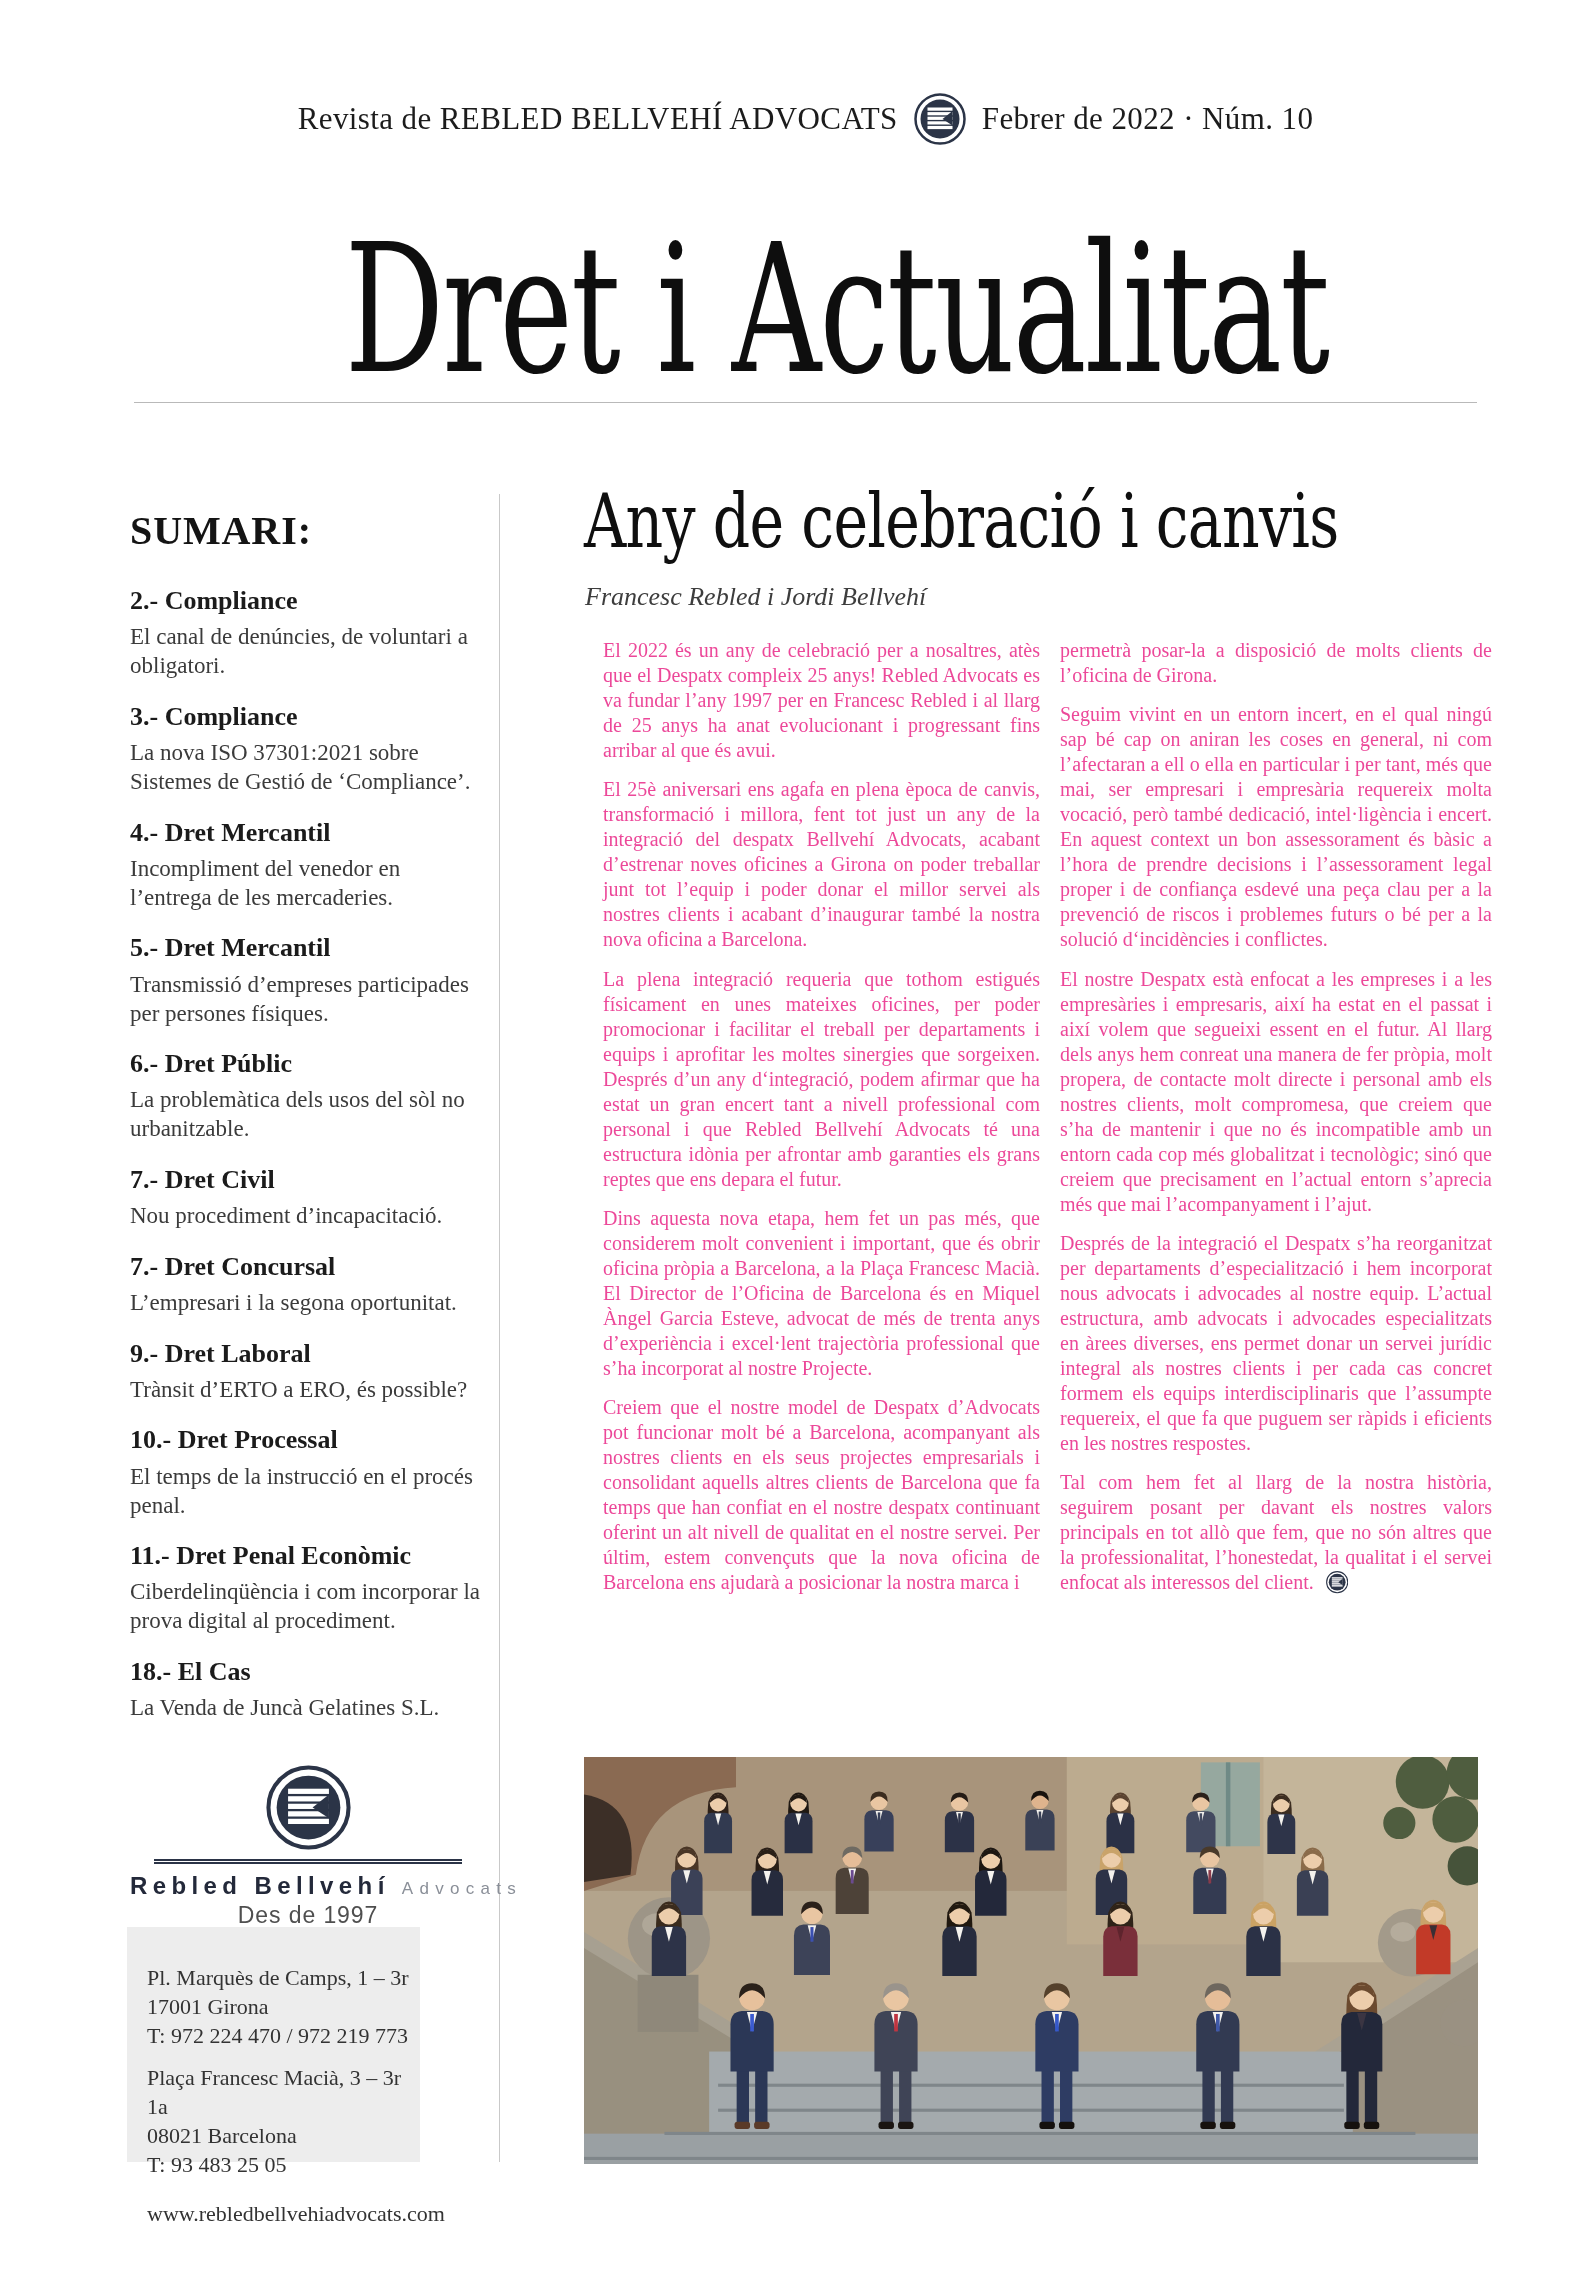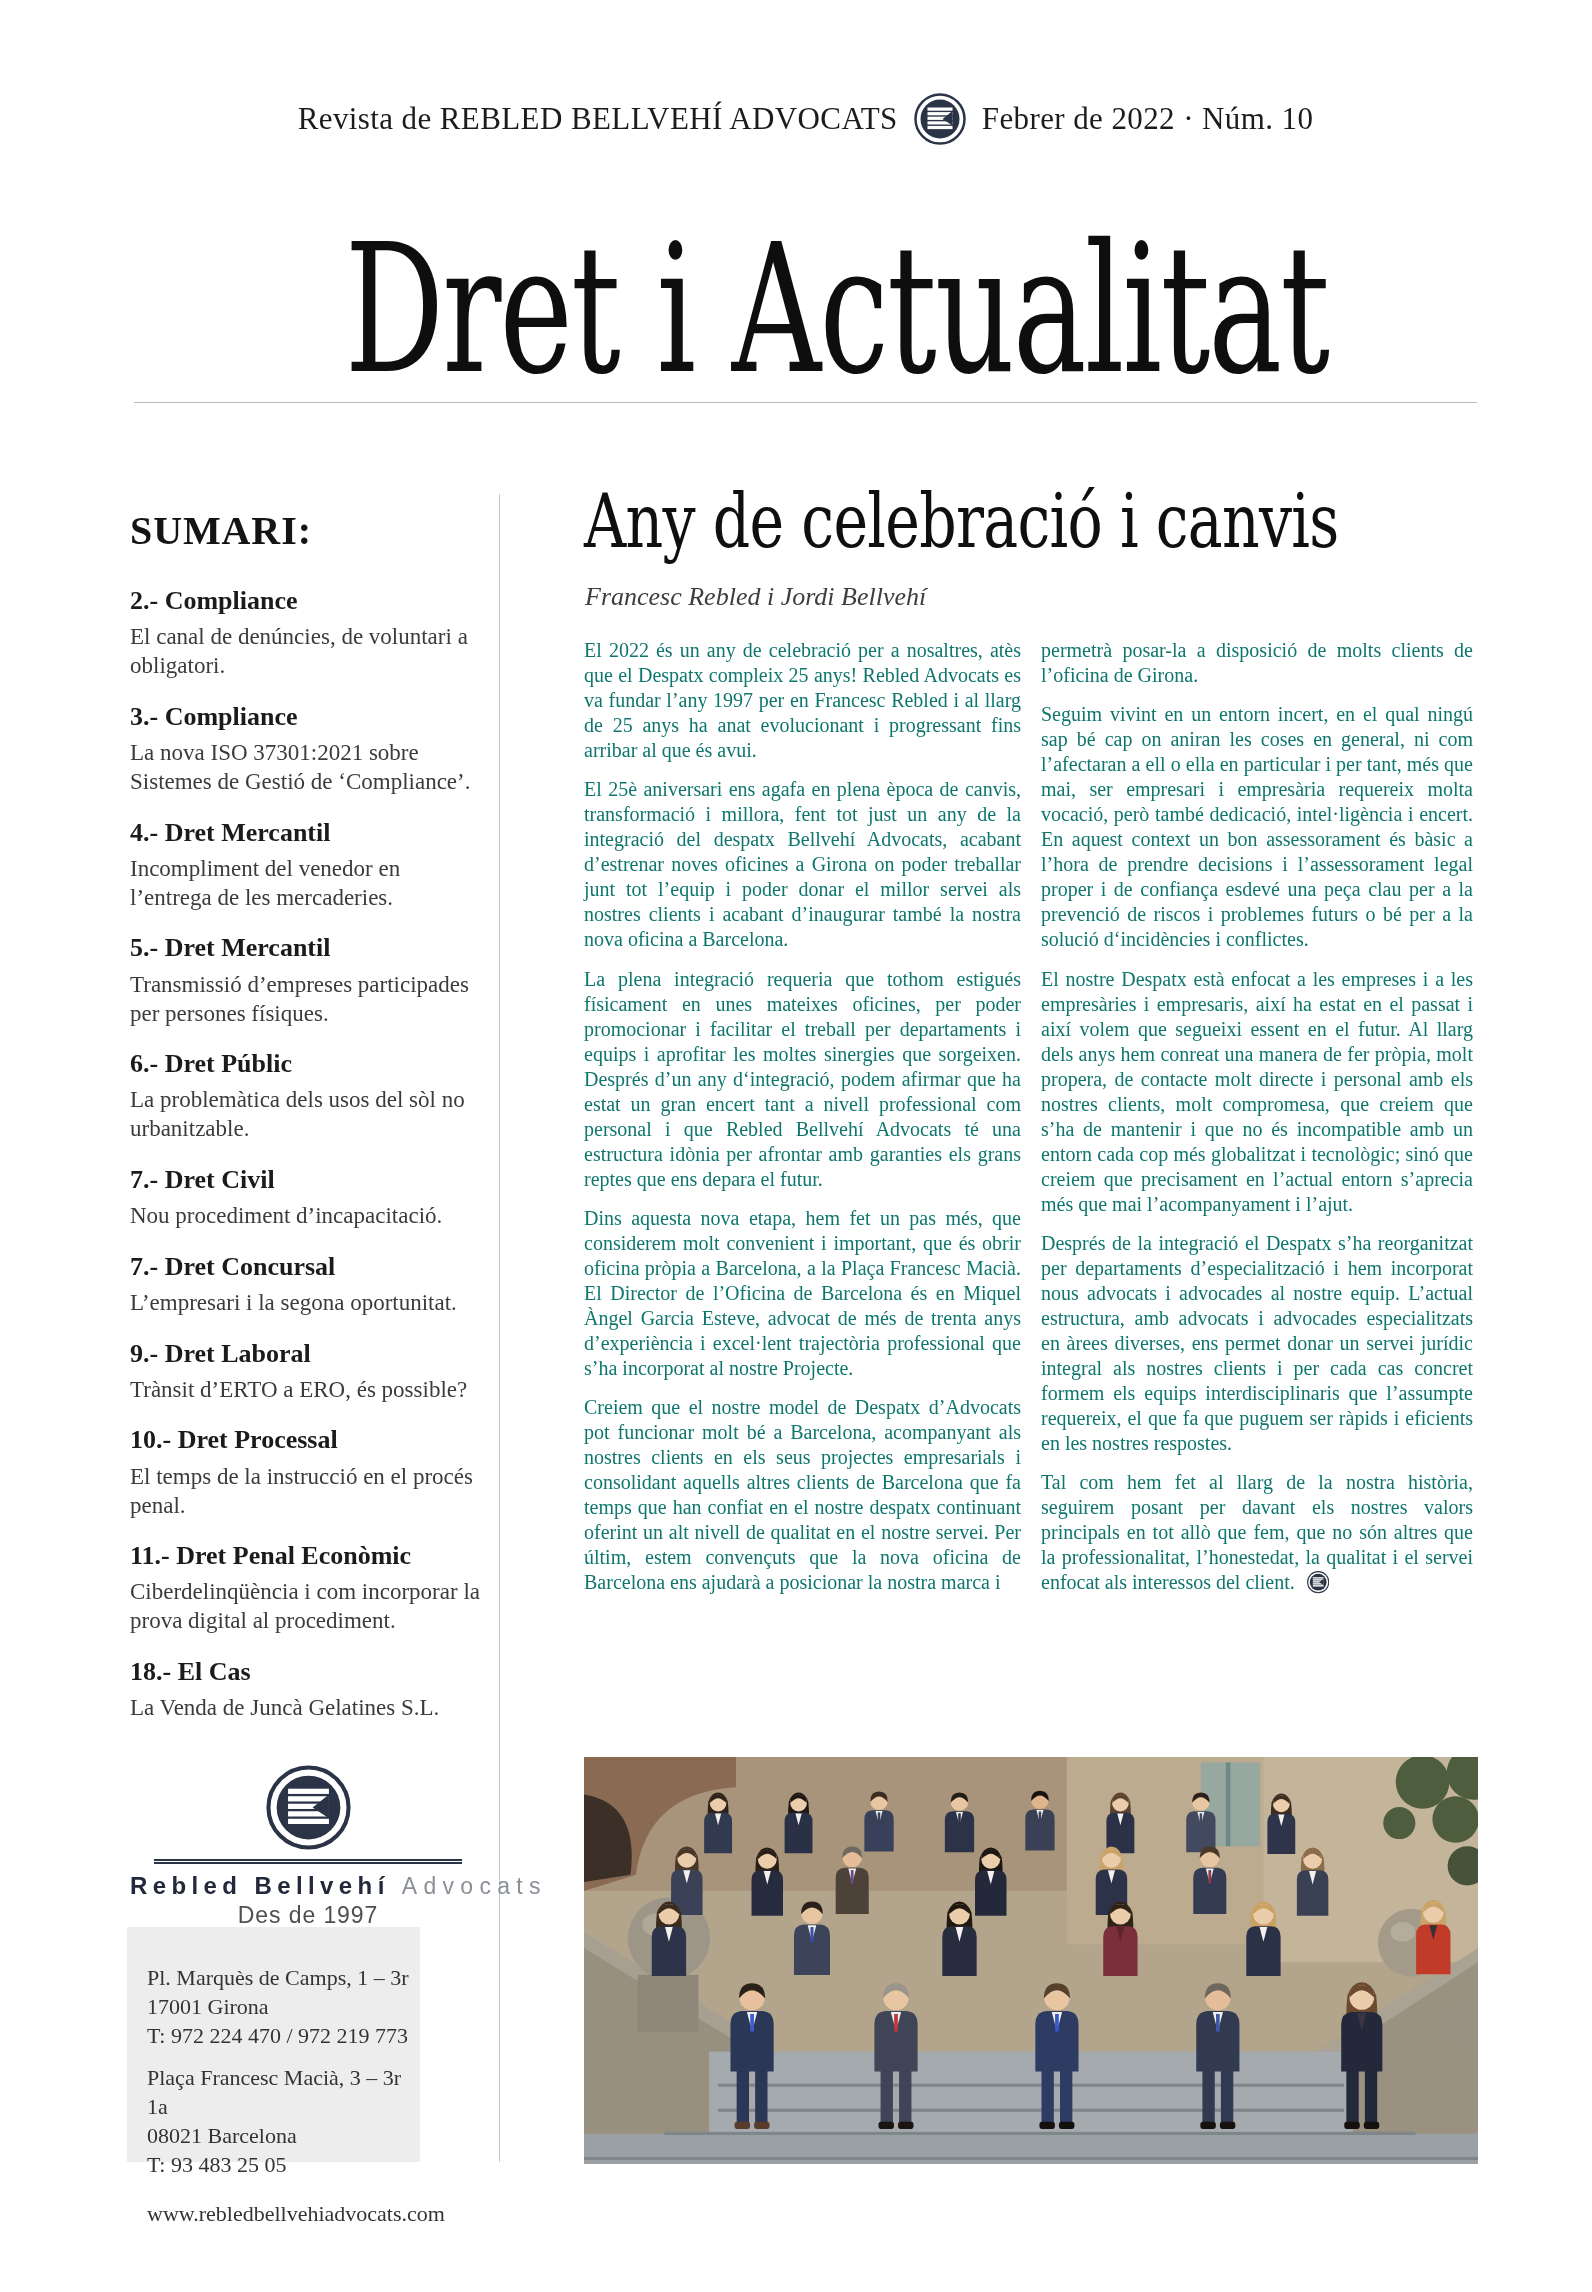--- a/index.html
+++ b/index.html
@@ -18,36 +18,36 @@
   .summary-heading{font-size:40px;font-weight:700;margin:0 0 32px 0;color:#141414;letter-spacing:0.9px;}
   .s-item{margin-bottom:21.5px;}
   .s-head{font-size:26px;font-weight:700;margin:0 0 6.3px 0;color:#1b1b1b;}
   .s-desc{font-size:23px;line-height:29px;margin:0;color:#3b3b3b;}
   .v-divider{position:absolute;left:499px;top:494px;width:0.9px;height:1668px;background:#c9c9c9;}
 
   
   .a-title{position:absolute;left:584px;top:484px;margin:0;font-weight:normal;}
   .a-title .cond2{display:inline-block;font-family:"DejaVu Serif",serif;font-size:75px;line-height:1;transform:scaleX(.78);transform-origin:left center;letter-spacing:-0.9px;color:#0f0f0f;white-space:nowrap;}
   .byline{position:absolute;left:585px;top:582px;margin:0;font-style:italic;font-size:26px;color:#3d3d3d;}
-  .col{position:absolute;top:638px;text-align:justify;font-size:20px;line-height:25px;color:#0f766e;}
+  .col{position:absolute;top:638px;text-align:justify;font-size:20px;line-height:25px;color:#ec4899;margin-left:19px;}
   .col p{margin:0 0 14.3px 0;}
   .col-left{left:584px;width:437px;}
   .col-right{left:1041px;width:432px;}
   .end-mark{width:22.4px;height:22.4px;vertical-align:-4.5px;margin-left:7.2px;}
 
   
   .photo{position:absolute;left:584px;top:1757px;width:894px;height:407px;margin:0;}
   .photo svg{width:100%;height:100%;display:block;}
 
   
   .brand{position:absolute;left:130px;top:1765px;width:356px;text-align:center;}
   .brand-logo{width:85px;height:85px;}
   .brand-rule{width:308px;height:4.5px;margin:5.4px auto 8px auto;border-top:2.2px solid #2b3447;border-bottom:2.2px solid #2b3447;box-sizing:border-box;}
   .brand-names{font-family:"Liberation Sans",sans-serif;font-size:24px;font-weight:700;letter-spacing:5.4px;color:#23293a;white-space:nowrap;}
-  .brand-names .light{font-weight:400;color:#8a8f98;letter-spacing:6.3px;font-size:23px;}
+  .brand-names .light{font-weight:400;color:#8a8f98;letter-spacing:6.3px;font-size:17px;}
   .since{font-family:"Liberation Sans",sans-serif;font-size:23px;color:#4f4f4f;margin-top:2px;letter-spacing:0.9px;}
 
   
   .contact{position:absolute;left:127px;top:1927px;width:293px;height:235px;background:#ededed;box-sizing:border-box;padding:36px 9px 0 20px;font-style:normal;font-size:22px;line-height:29px;color:#333;}
   .contact p{margin:0 0 13.4px 0;}
   .contact .web{margin-top:19.7px;}
   .defs{position:absolute;width:0;height:0;overflow:hidden;}
 </style>
 </head>
 <body>

